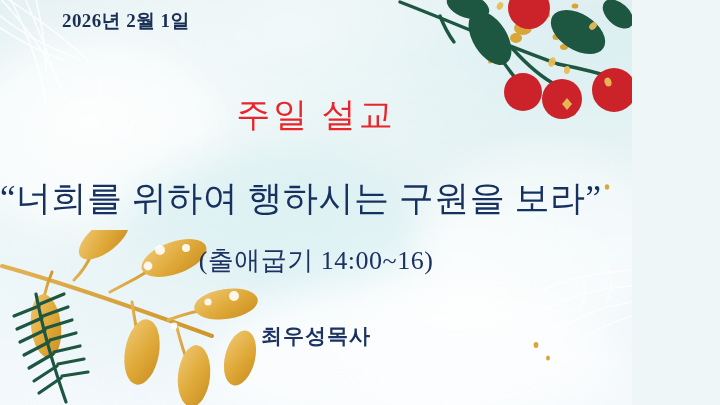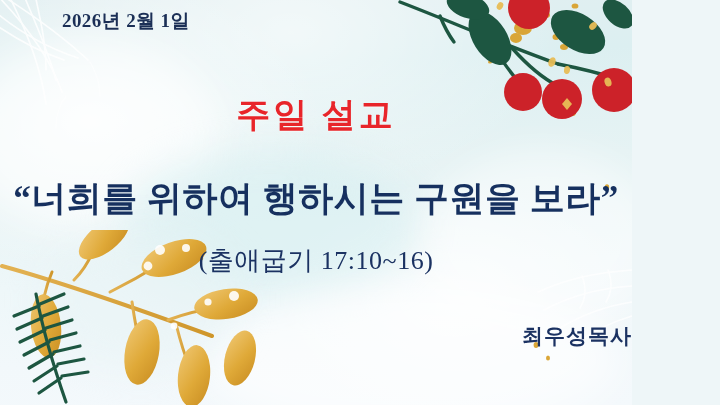--- a/index.html
+++ b/index.html
@@ -35,36 +35,36 @@
 
   .txt{position:absolute;white-space:nowrap;}
 
   #date-text{
     left:62px;top:8px;
     font-size:19px;font-weight:bold;color:#1b2f56;
     letter-spacing:.4px;
   }
   #sermon-label{
     left:0;right:0;top:92px;text-align:center;white-space:nowrap;
-    font-size:34px;font-weight:bold;color:#e8252a;
+    font-size:34px;font-weight:normal;color:#e8252a;
     letter-spacing:3px;
     text-shadow:0 1px 1px rgba(255,255,255,.55);
   }
   #sermon-title{
-    left:0;right:0;top:175px;text-align:center;white-space:nowrap;
-    font-size:35px;font-weight:bold;color:#16305f;
+    left:0;right:0;top:175px;white-space:nowrap;
+    font-size:35px;font-weight:normal;color:#16305f;
     letter-spacing:.5px;
   }
   #scripture-ref{
     left:0;right:0;top:243px;text-align:center;white-space:nowrap;
     font-size:26px;font-weight:normal;color:#1b3262;
     letter-spacing:.5px;
   }
   #preacher-name{
-    left:0;right:0;top:322px;text-align:right;white-space:nowrap;
+    left:0;right:0;top:322px;text-align:center;white-space:nowrap;
     font-size:21px;font-weight:bold;color:#1b3262;
     letter-spacing:1px;
   }
   #church-name{
     right:30px;top:365px;
     font-size:21px;font-weight:bold;color:#1b3262;
     letter-spacing:1px;
   }
 </style>
 </head>
@@ -225,18 +225,18 @@
       <path d="M62 146 L 88 142"></path>
     </g>
   </svg>
 
   <div class="txt" id="date-text">2026년 2월 1일</div>
 
   <div class="txt" id="sermon-label">주일 설교</div>
 
   <div class="txt" id="sermon-title">“너희를 위하여 행하시는 구원을 보라”</div>
 
-  <div class="txt" id="scripture-ref">(출애굽기 17:10~16)</div>
+  <div class="txt" id="scripture-ref">(출애굽기 14:00~16)</div>
 
   <div class="txt" id="preacher-name">최우성목사</div>
 
 
 </div>
 
 </body></html>

